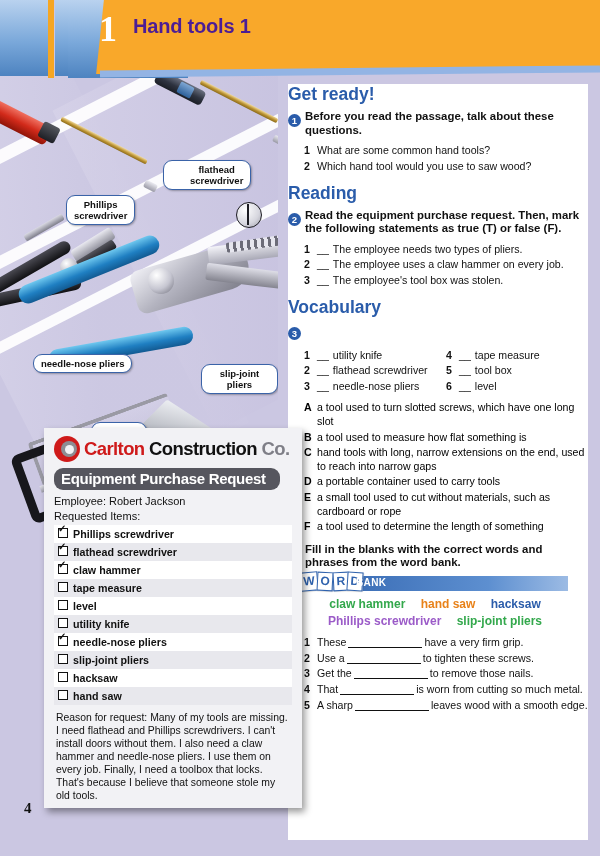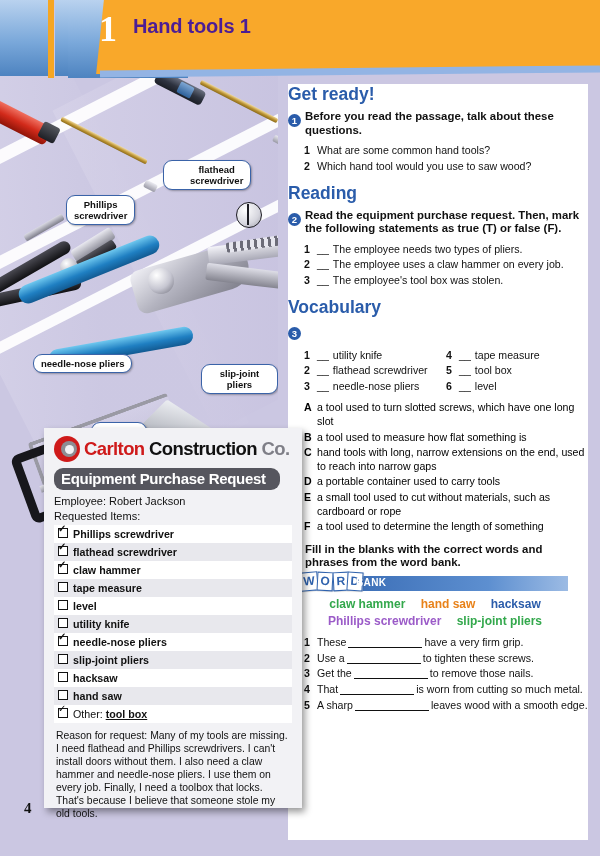--- a/index.html
+++ b/index.html
@@ -479,20 +479,19 @@
         <div class="item"><span class="cb on"></span><span>Phillips screwdriver</span></div>
         <div class="item"><span class="cb on"></span><span>flathead screwdriver</span></div>
         <div class="item"><span class="cb on"></span><span>claw hammer</span></div>
         <div class="item"><span class="cb"></span><span>tape measure</span></div>
         <div class="item"><span class="cb"></span><span>level</span></div>
         <div class="item"><span class="cb"></span><span>utility knife</span></div>
         <div class="item"><span class="cb on"></span><span>needle-nose pliers</span></div>
         <div class="item"><span class="cb"></span><span>slip-joint pliers</span></div>
         <div class="item"><span class="cb"></span><span>hacksaw</span></div>
         <div class="item"><span class="cb"></span><span>hand saw</span></div>
-        <div class="item" style="font-weight:normal"><span class="cb on"></span><span>Other:</span> <span class="u" style="font-weight:bold">tool box</span></div>
       </div>
       <div class="reason">Reason for request: Many of my tools are missing. I need flathead and Phillips screwdrivers. I can't install doors without them. I also need a claw hammer and needle-nose pliers. I use them on every job. Finally, I need a toolbox that locks. That's because I believe that someone stole my old tools.</div>
     </div>
   </div>
 
   <div class="page-num">4</div>
 </div>
 
 </body></html>

